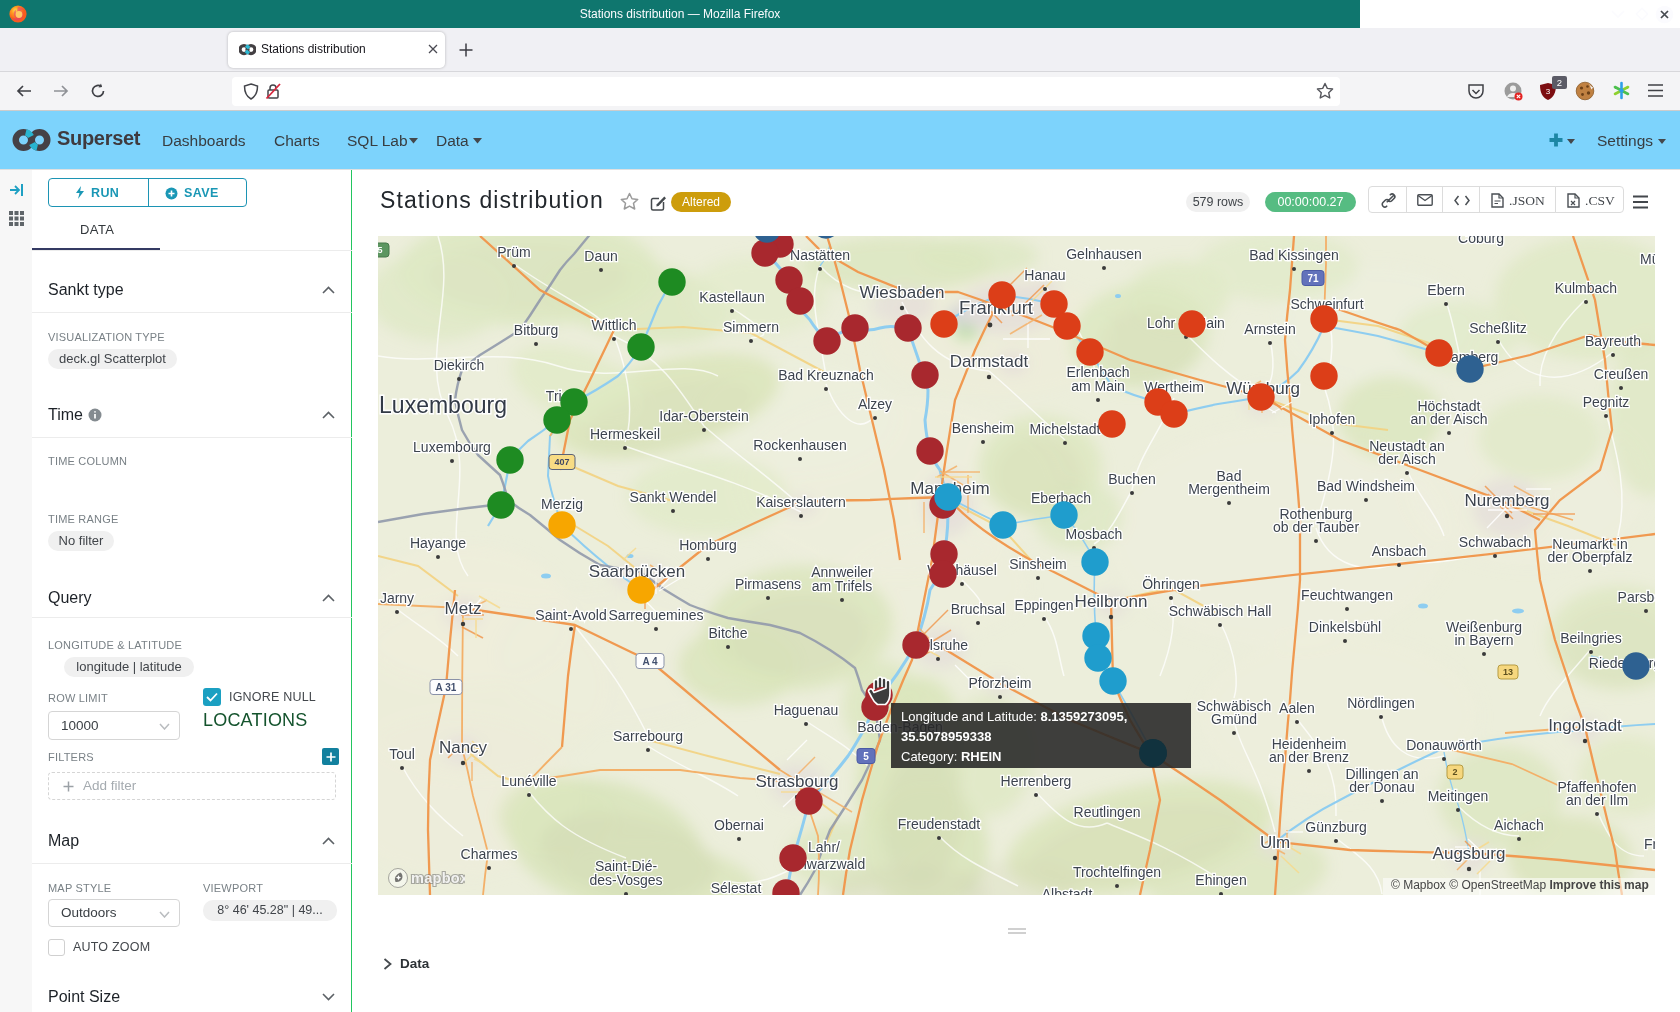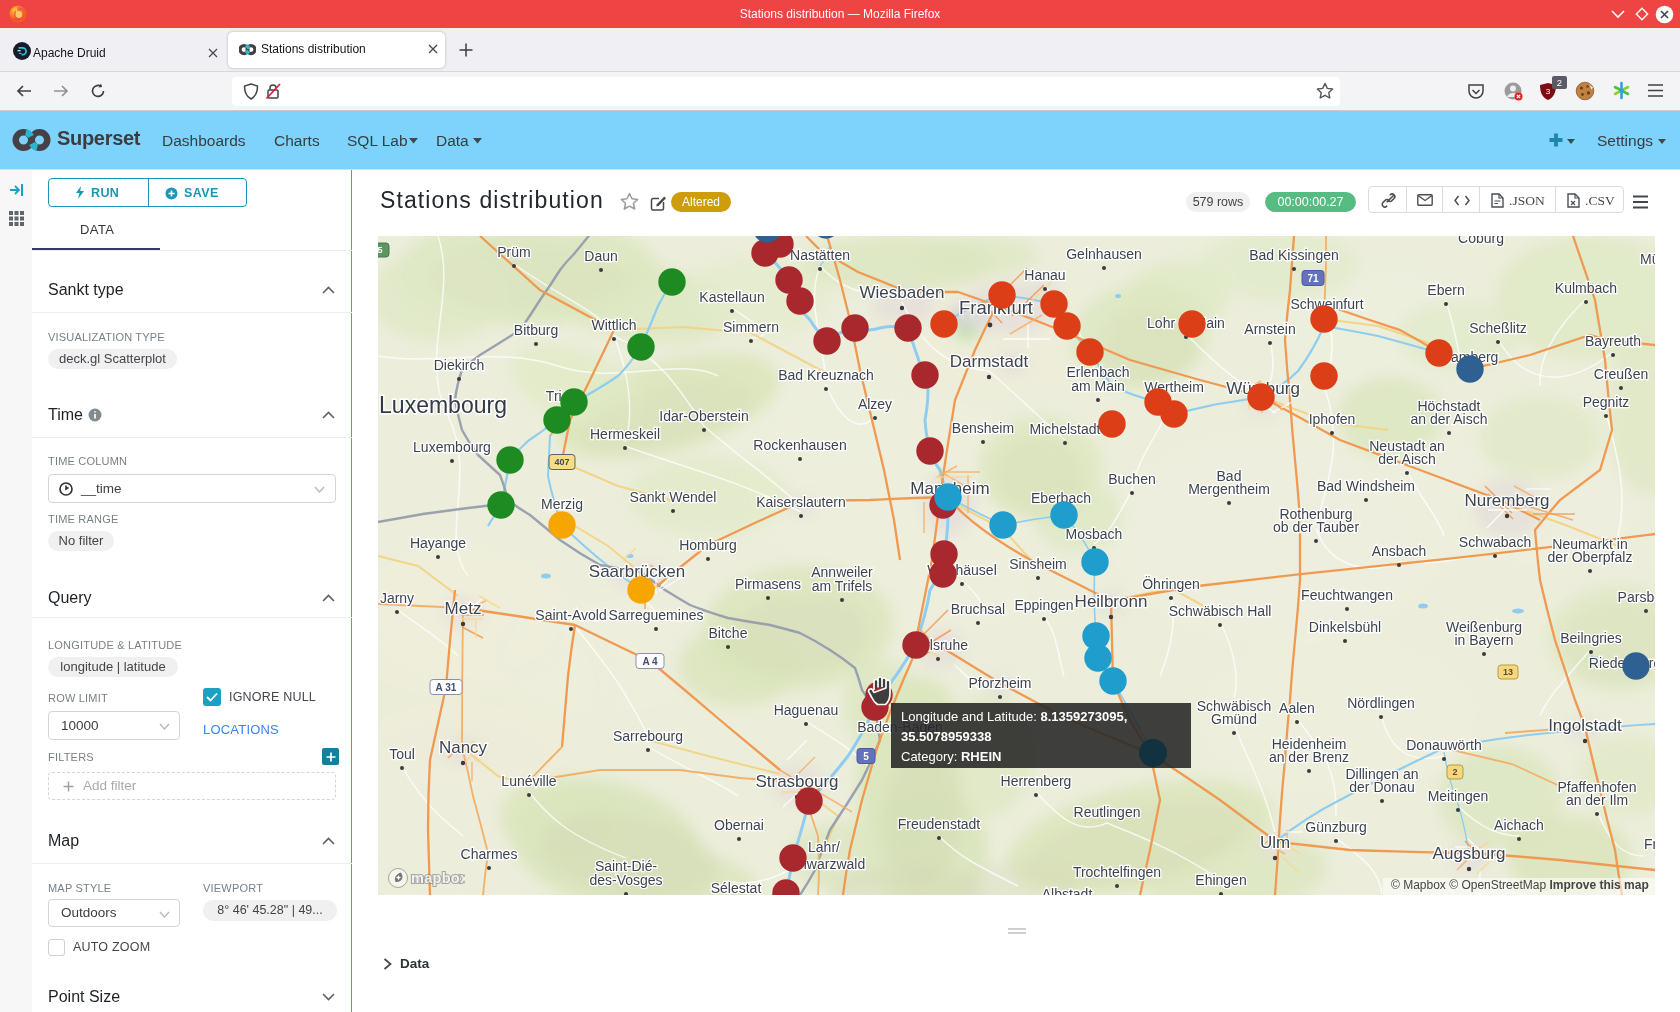--- a/index.html
+++ b/index.html
@@ -1,18 +1,18 @@
 <!DOCTYPE html>
 <html><head>
 <meta charset="utf-8">
 <style>
 * { margin:0; padding:0; box-sizing:border-box; }
 html,body { width:1680px; height:1012px; overflow:hidden; font-family:"Liberation Sans", sans-serif; background:#fff; }
 .abs { position:absolute; }
-#titlebar { position:absolute; left:0; top:0; width:1680px; height:28px; background:#ef4444; }
+#titlebar { position:absolute; left:0; top:0; width:1360px; height:28px; background:#0f766e; }
 #titlebar .title { position:absolute; left:0; right:0; top:7px; text-align:center; font-size:12px; color:#fbfbfe; }
 #tabbar { position:absolute; left:0; top:28px; width:1680px; height:44px; background:#f0f0f4; border-bottom:1px solid #d7d7db; }
 .tab-inactive { position:absolute; left:6px; top:0; width:214px; height:43px; }
 .tab-active { position:absolute; left:228px; top:4px; width:217px; height:36px; background:#fff; border-radius:5px; box-shadow:0 0 3px rgba(0,0,0,0.25); }
 .tabtxt { font-size:12px; color:#15141a; }
 #urlbar { position:absolute; left:0; top:72px; width:1680px; height:39px; background:#f4f4f6; border-bottom:1px solid #ccc; }
 #urlfield { position:absolute; left:232px; top:5px; width:1108px; height:29px; background:#fff; border-radius:4px; }
 #navbar { position:absolute; left:0; top:111px; width:1680px; height:59px; background:#7dd3fc; border-bottom:1px solid #e0e0e0; }
 .navlink { position:absolute; top:0; height:59px; line-height:59px; font-size:15.5px; color:#383d41; }
 #strip { position:absolute; left:0; top:170px; width:32px; height:842px; background:#f7f7f7; }
@@ -53,32 +53,20 @@
   <svg class="abs" style="left:1635px;top:7px" width="14" height="14" viewBox="0 0 14 14">
       <rect x="3" y="3" width="8" height="8" transform="rotate(45 7 7)" stroke="#fbfbfe" stroke-width="1.4" fill="none"></rect>
     </svg>
   <svg class="abs" style="left:1655px;top:5px" width="19" height="19" viewBox="0 0 19 19">
       <circle cx="9.5" cy="9.5" r="8.8" fill="#fbfbfe"></circle>
       <path d="M6,6 L13,13 M13,6 L6,13" stroke="#45494f" stroke-width="1.7"></path>
     </svg>
 </div>
 
 <div id="tabbar">
-  <div class="tab-inactive">
-    <svg class="abs" style="left:7px;top:14px" width="18" height="18" viewBox="0 0 18 18">
-        <circle cx="9" cy="9" r="9" fill="#171b2b"></circle>
-        <path d="M5.5,5.8 h4.2 a3.4,3.4 0 0 1 0,6.8 h-1.2" stroke="#1fc9d8" stroke-width="1.7" fill="none"></path>
-        <path d="M4.5,8.7 h3.2" stroke="#e8e8e8" stroke-width="1.2"></path>
-        <path d="M6,11.4 h2.4" stroke="#1fc9d8" stroke-width="1.2"></path>
-      </svg>
-    <span class="tabtxt abs" style="left:27px;top:18px">Apache Druid</span>
-    <svg class="abs" style="left:201px;top:19px" width="12" height="12" viewBox="0 0 12 12">
-        <path d="M2,2 L10,10 M10,2 L2,10" stroke="#4a4a52" stroke-width="1.3"></path>
-      </svg>
-  </div>
   <div class="tab-active">
     <svg class="abs" style="left:11px;top:11px" width="17" height="13" viewBox="0 0 34 26">
         <circle cx="10" cy="13" r="8" fill="none" stroke="#434043" stroke-width="6.5"></circle>
         <circle cx="24" cy="13" r="8" fill="none" stroke="#434043" stroke-width="6.5"></circle>
         <rect x="13" y="4" width="8" height="7" fill="#2cb9d4" transform="rotate(40 17 8)"></rect>
         <rect x="13" y="15" width="8" height="7" fill="#2cb9d4" transform="rotate(40 17 18)"></rect>
       </svg>
     <span class="tabtxt abs" style="left:33px;top:10px">Stations distribution</span>
     <svg class="abs" style="left:199px;top:11px" width="12" height="12" viewBox="0 0 12 12">
         <path d="M2,2 L10,10 M10,2 L2,10" stroke="#4a4a52" stroke-width="1.3"></path>
@@ -227,53 +215,43 @@
   <div class="sechead" style="left:16px;top:236px">Time</div>
   <svg class="abs" style="left:56px;top:238px" width="14" height="14" viewBox="0 0 14 14">
       <circle cx="7" cy="7" r="6.5" fill="#848b90"></circle>
       <path d="M7,3.2 v1.4 M7,6 v4.5" stroke="#fff" stroke-width="1.7"></path>
     </svg>
   <svg class="abs" style="left:290px;top:241px" width="13" height="8" viewBox="0 0 13 8">
       <path d="M1,7 L6.5,1.5 L12,7" stroke="#5c6166" stroke-width="1.6" fill="none"></path>
     </svg>
   <div class="divider" style="top:267px"></div>
   <div class="seclabel" style="left:16px;top:285px">TIME COLUMN</div>
-  <div class="selbox" style="left:16px;top:304px;width:288px;height:29px">
-    <svg class="abs" style="left:10px;top:7px" width="14" height="14" viewBox="0 0 14 14">
-        <circle cx="7" cy="7" r="6" stroke="#2b3036" stroke-width="1.6" fill="none"></circle>
-        <path d="M7,3.5 V7 L9.5,5.5" stroke="#2b3036" stroke-width="1.6" fill="none"></path>
-      </svg>
-    <span class="abs" style="left:32px;top:6px">__time</span>
-    <svg class="abs" style="left:265px;top:11px" width="11" height="7" viewBox="0 0 11 7">
-        <path d="M1,1 L5.5,6 L10,1" stroke="#b9bcbf" stroke-width="1.5" fill="none"></path>
-      </svg>
-  </div>
   <div class="seclabel" style="left:16px;top:343px">TIME RANGE</div>
   <div class="pill" style="left:16px;top:361px;width:66px;height:20px;line-height:20px;font-size:13px">No filter</div>
   <div class="sechead" style="left:16px;top:419px">Query</div>
   <svg class="abs" style="left:290px;top:424px" width="13" height="8" viewBox="0 0 13 8">
       <path d="M1,7 L6.5,1.5 L12,7" stroke="#5c6166" stroke-width="1.6" fill="none"></path>
     </svg>
   <div class="divider" style="top:447px"></div>
   <div class="seclabel" style="left:16px;top:469px">LONGITUDE &amp; LATITUDE</div>
-  <div class="pill" style="left:16px;top:487px;width:130px;height:20px;line-height:20px;font-size:13px">longitude | latitude</div>
+  <div class="pill" style="left:32px;top:487px;width:130px;height:20px;line-height:20px;font-size:13px">longitude | latitude</div>
   <div class="seclabel" style="left:16px;top:522px">ROW LIMIT</div>
   <div class="selbox" style="left:16px;top:541px;width:132px;height:29px">
     <span class="abs" style="left:12px;top:6px">10000</span>
     <svg class="abs" style="left:110px;top:11px" width="11" height="7" viewBox="0 0 11 7">
         <path d="M1,1 L5.5,6 L10,1" stroke="#b9bcbf" stroke-width="1.5" fill="none"></path>
       </svg>
   </div>
   <div class="abs" style="left:171px;top:518px;width:18px;height:18px;background:#1ba0c2;border-radius:3px">
     <svg class="abs" style="left:3px;top:4px" width="12" height="10" viewBox="0 0 12 10">
         <path d="M1,5 L4.5,8.5 L11,1.5" stroke="#fff" stroke-width="1.8" fill="none"></path>
       </svg>
   </div>
   <div class="abs" style="left:197px;top:520px;font-size:12.5px;color:#43474c;letter-spacing:0.2px">IGNORE NULL</div>
-  <div class="abs" style="left:171px;top:552px;font-size:13px;color:#3b82f6;letter-spacing:0.2px">LOCATIONS</div>
+  <div class="abs" style="left:171px;top:540px;font-size:18px;color:#14532d;letter-spacing:0.2px">LOCATIONS</div>
   <div class="seclabel" style="left:16px;top:581px">FILTERS</div>
   <div class="abs" style="left:290px;top:578px;width:17px;height:17px;background:#12809e;border-radius:2px">
     <svg class="abs" style="left:3.5px;top:3.5px" width="10" height="10" viewBox="0 0 10 10">
         <path d="M5,0.5 V9.5 M0.5,5 H9.5" stroke="#fff" stroke-width="1.7"></path>
       </svg>
   </div>
   <div class="abs" style="left:16px;top:602px;width:288px;height:28px;border:1px dashed #d5d5d5;border-radius:4px">
     <svg class="abs" style="left:14px;top:8px" width="11" height="11" viewBox="0 0 11 11">
         <path d="M5.5,0.5 V10.5 M0.5,5.5 H10.5" stroke="#9ba1a6" stroke-width="1.5"></path>
       </svg>

